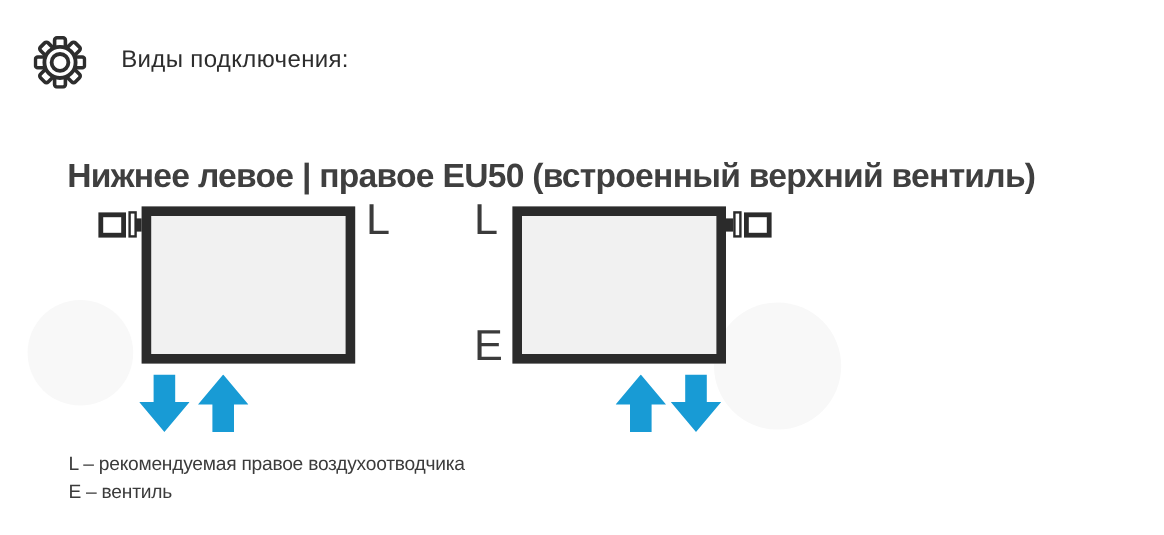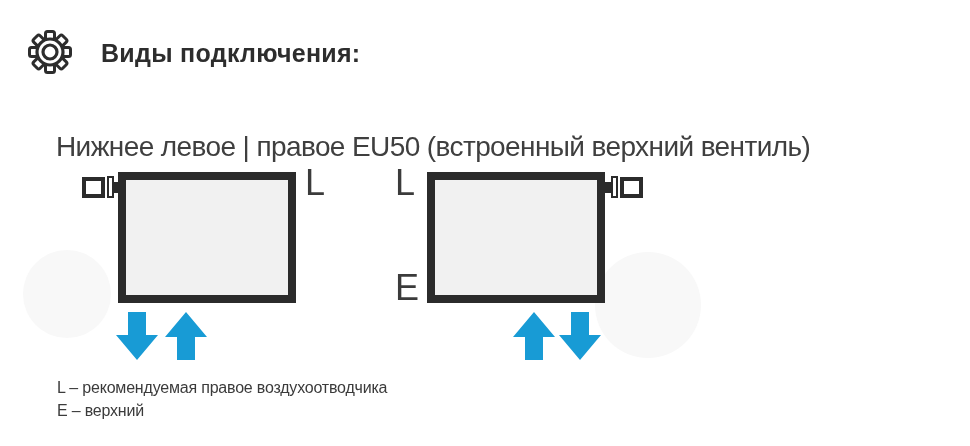--- a/index.html
+++ b/index.html
@@ -14,35 +14,36 @@
     height: 446px;
     background: #ffffff;
     overflow: hidden;
   }
   .abs { position: absolute; }
 
   
   .gear { left: 28px; top: 30px; width: 44px; height: 44px; z-index: 2; }
   .title {
     left: 101px; top: 39px;
-    font-size: 25px; font-weight: bold;
+    font-size: 20px; font-weight: normal;
     letter-spacing: 0.3px;
     color: #2d2d2d;
     z-index: 2;
     white-space: nowrap;
   }
 
   
   .subtitle {
     left: 56px; top: 131px;
     font-size: 28px;
     letter-spacing: -0.6px;
     color: #3f3f3f;
     z-index: 2;
     white-space: nowrap;
+    font-weight: bold;
   }
 
   
   .wm {
     border-radius: 50%;
     background: #f8f8f8;
     z-index: 1;
   }
   .wm-left  { left: 23px;  top: 250px; width: 88px;  height: 88px; }
   .wm-right { left: 595px; top: 252px; width: 106px; height: 106px; }
@@ -159,16 +160,16 @@
   <div class="abs fit-square fitR-square"></div>
   <svg class="abs arrow arrR-up" viewBox="0 0 42 48">
     <polygon points="21,0 42,25 30,25 30,48 12,48 12,25 0,25" fill="#189bd5"></polygon>
   </svg>
   <svg class="abs arrow arrR-down" viewBox="0 0 42 48">
     <polygon points="21,48 0,23 12,23 12,0 30,0 30,23 42,23" fill="#189bd5"></polygon>
   </svg>
 
   <div class="abs legend">
     <div>L – рекомендуемая правое воздухоотводчика</div>
-    <div>E – верхний</div>
+    <div>E – вентиль</div>
   </div>
 
 </div>
 
 </body></html>

